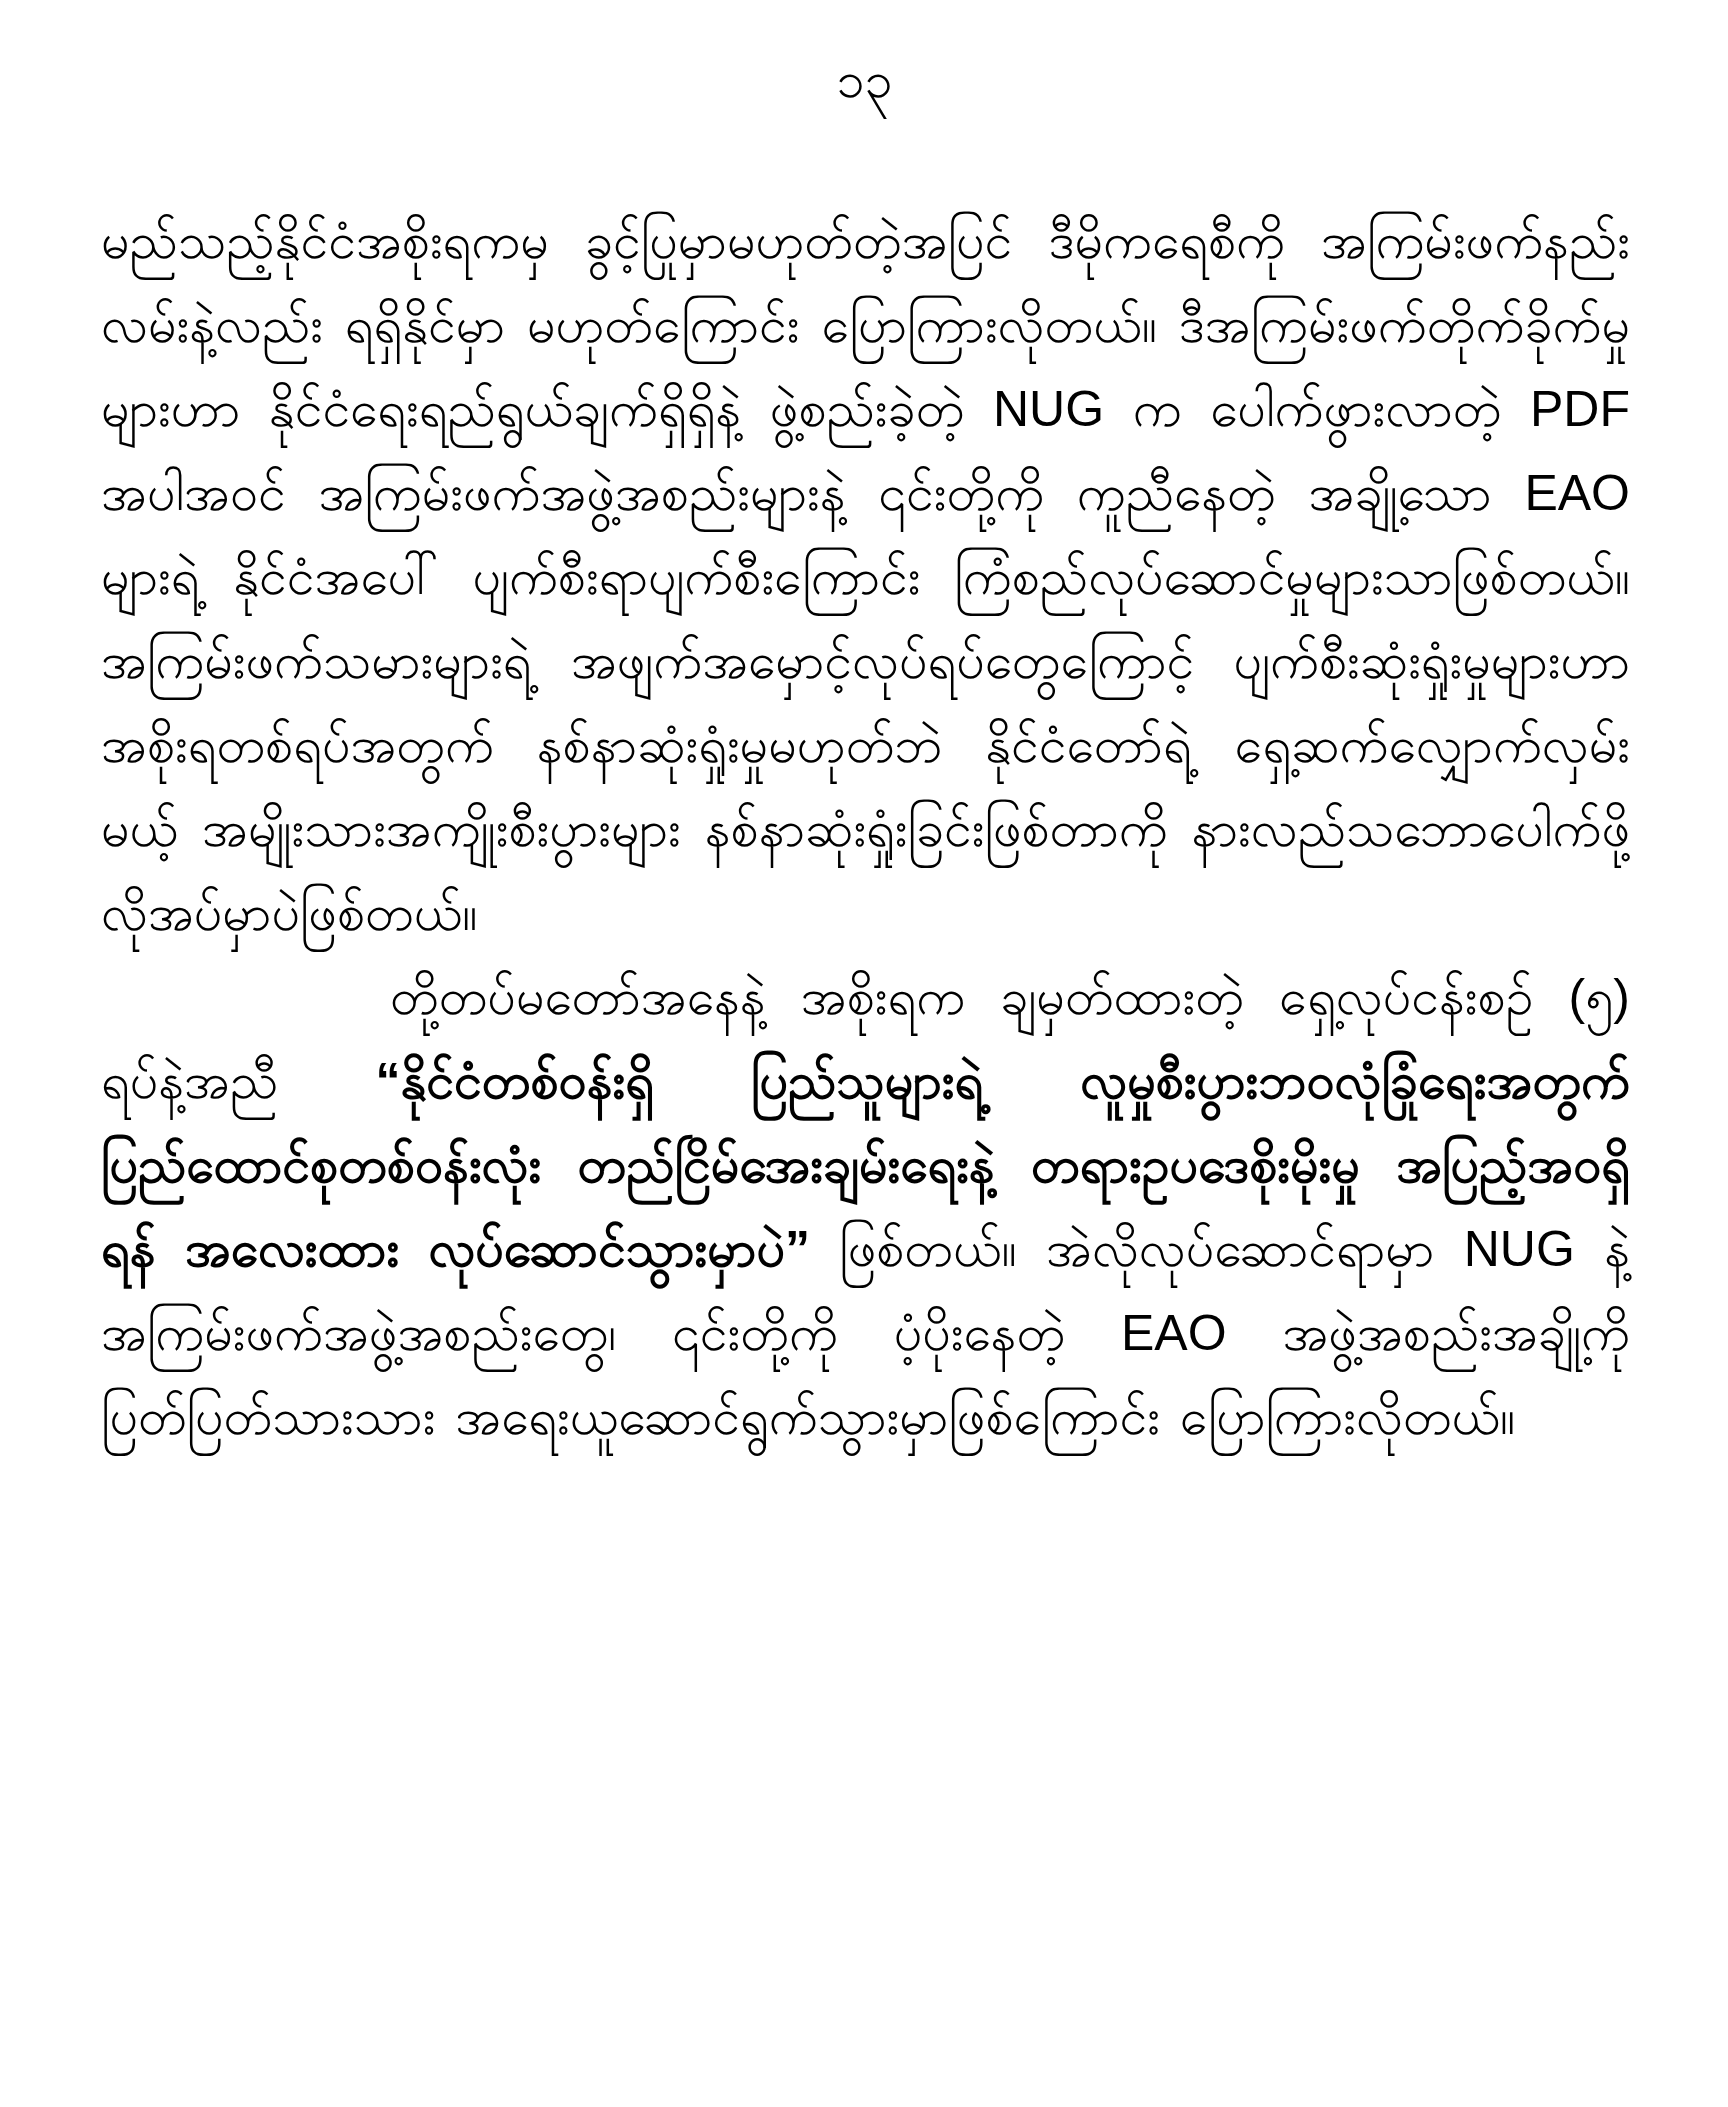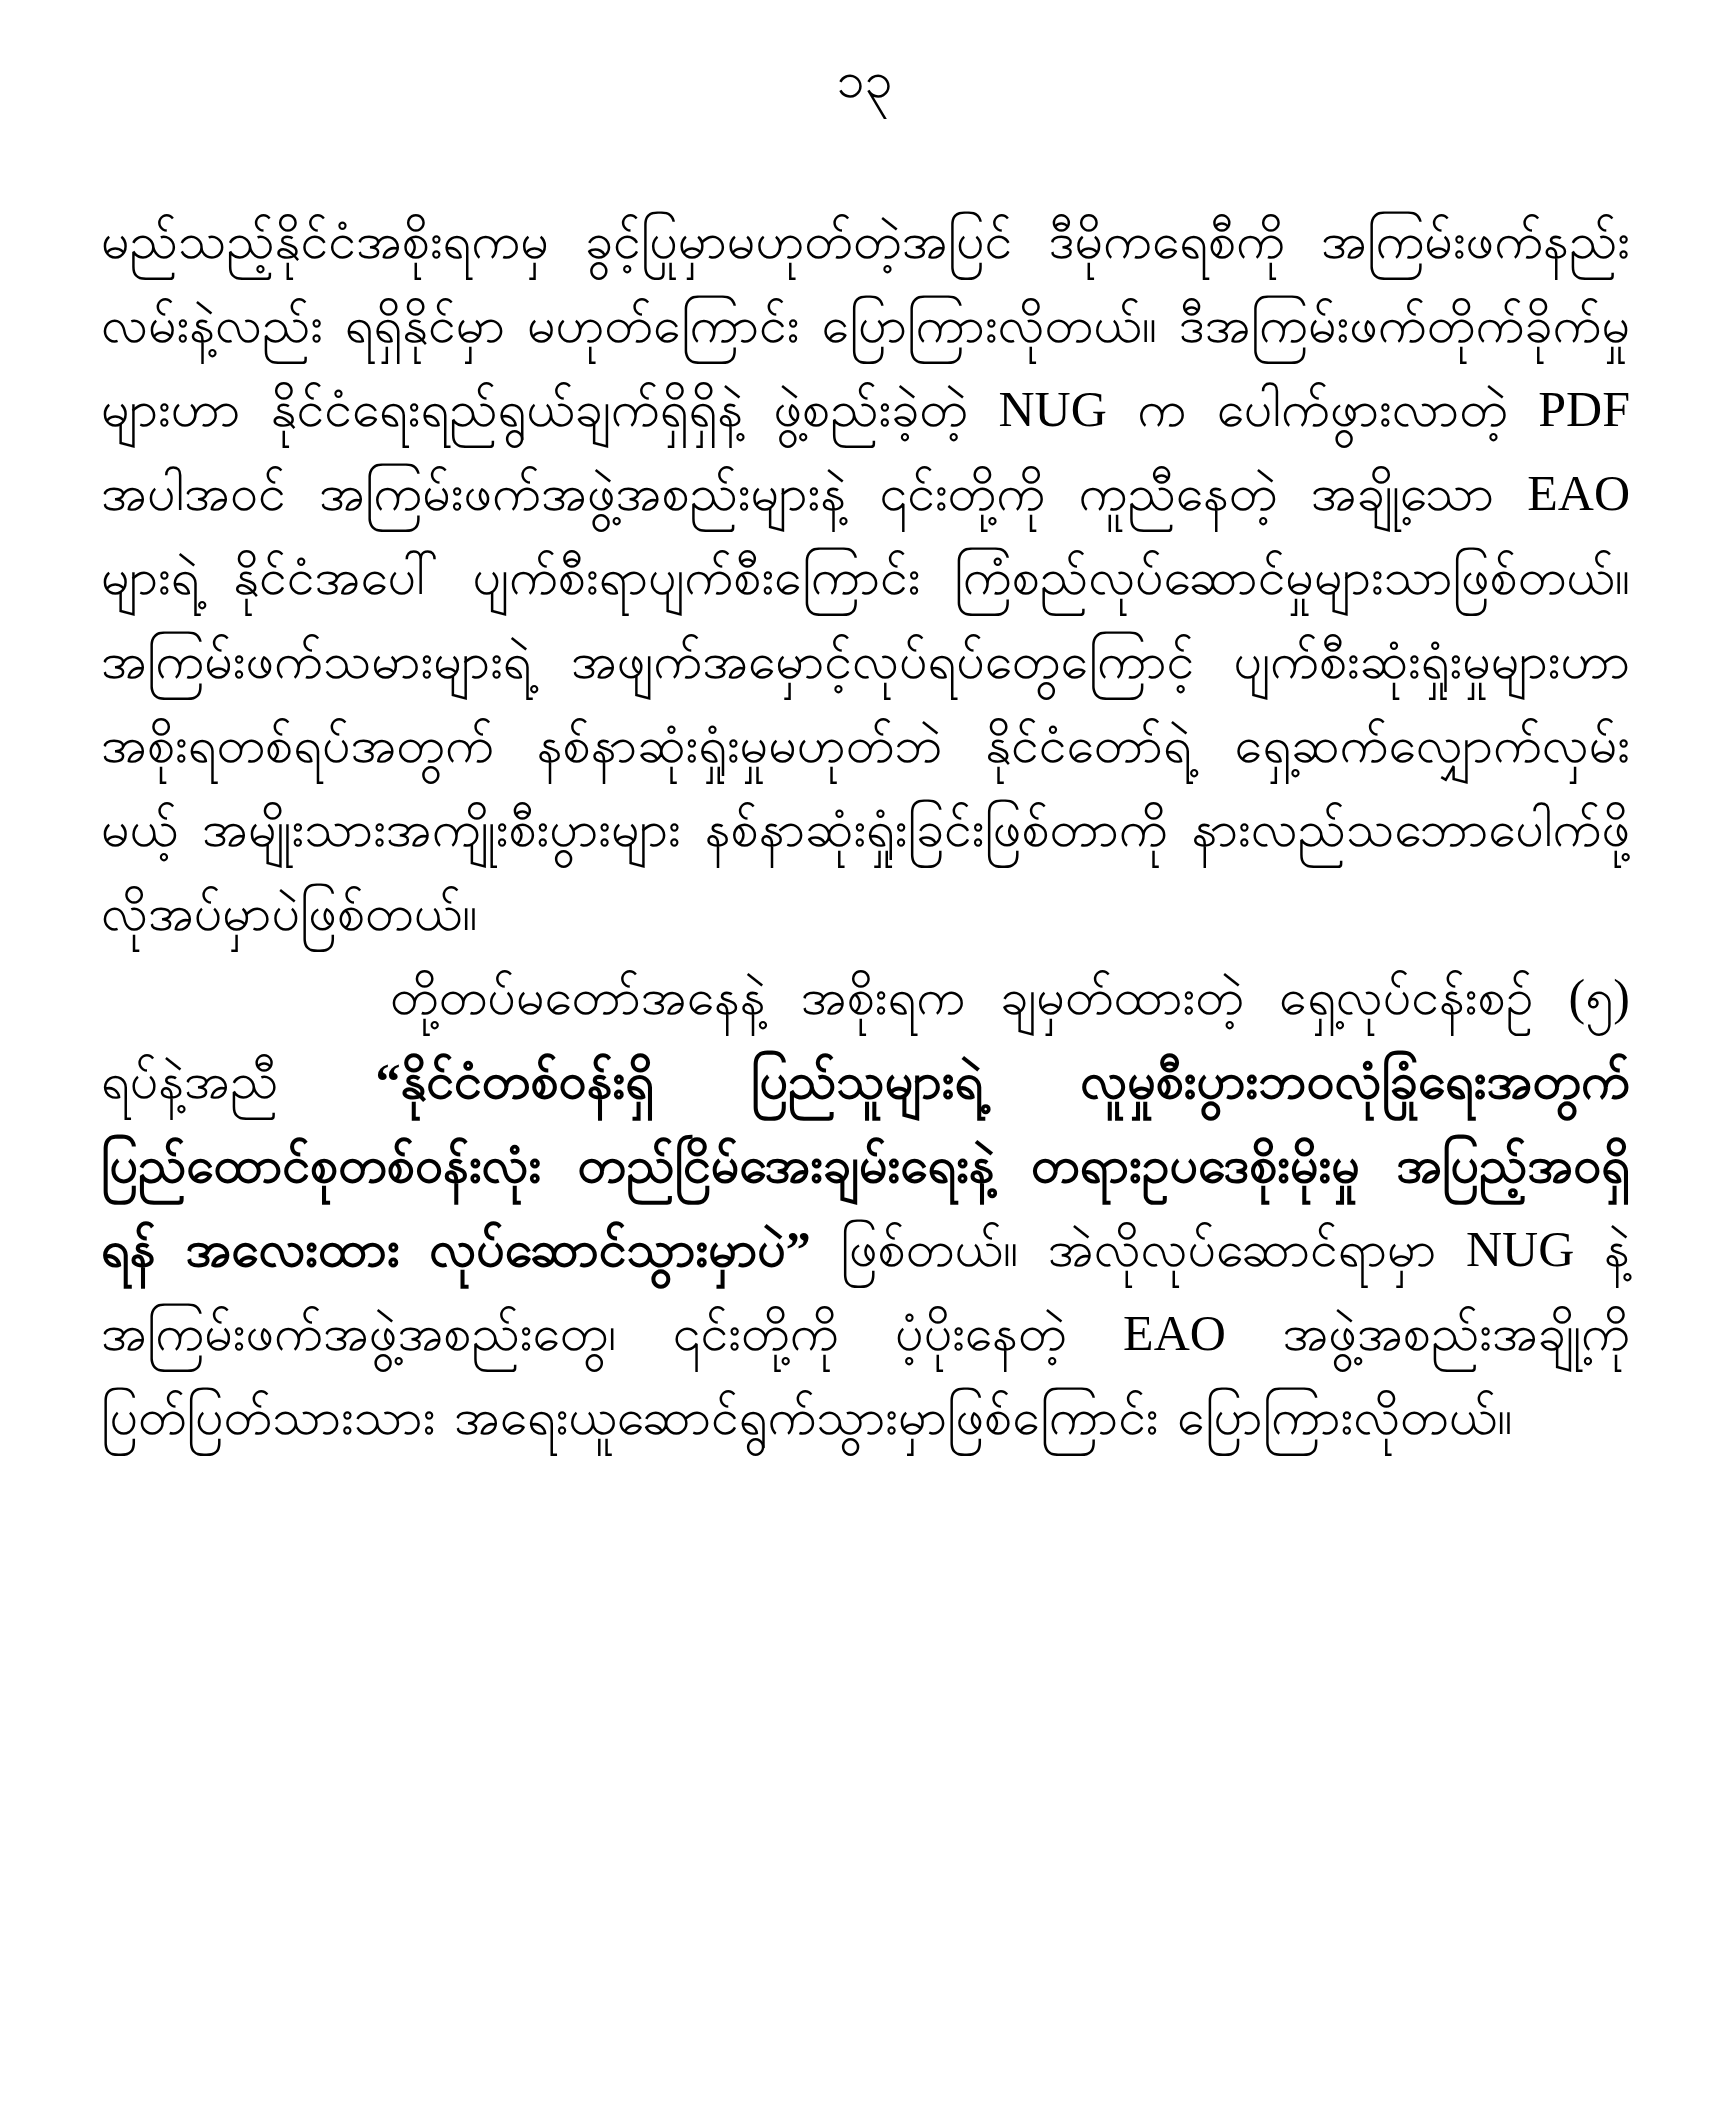--- a/index.html
+++ b/index.html
@@ -27,21 +27,20 @@
     line-height: 84px;
     font-weight: normal;
   }
   .body-text {
     margin: 77px 99px 0 101px;
     font-size: 50px;
     line-height: 84px;
     text-align: justify;
     text-justify: inter-word;
     word-spacing: 0.12em;
-    font-family: Liberation Serif, serif;
   }
   .body-text p {
     margin: 0;
     padding: 0;
   }
   .body-text p.indented {
     text-indent: 289px;
   }
   .run-bold {
     font-weight: bold;

